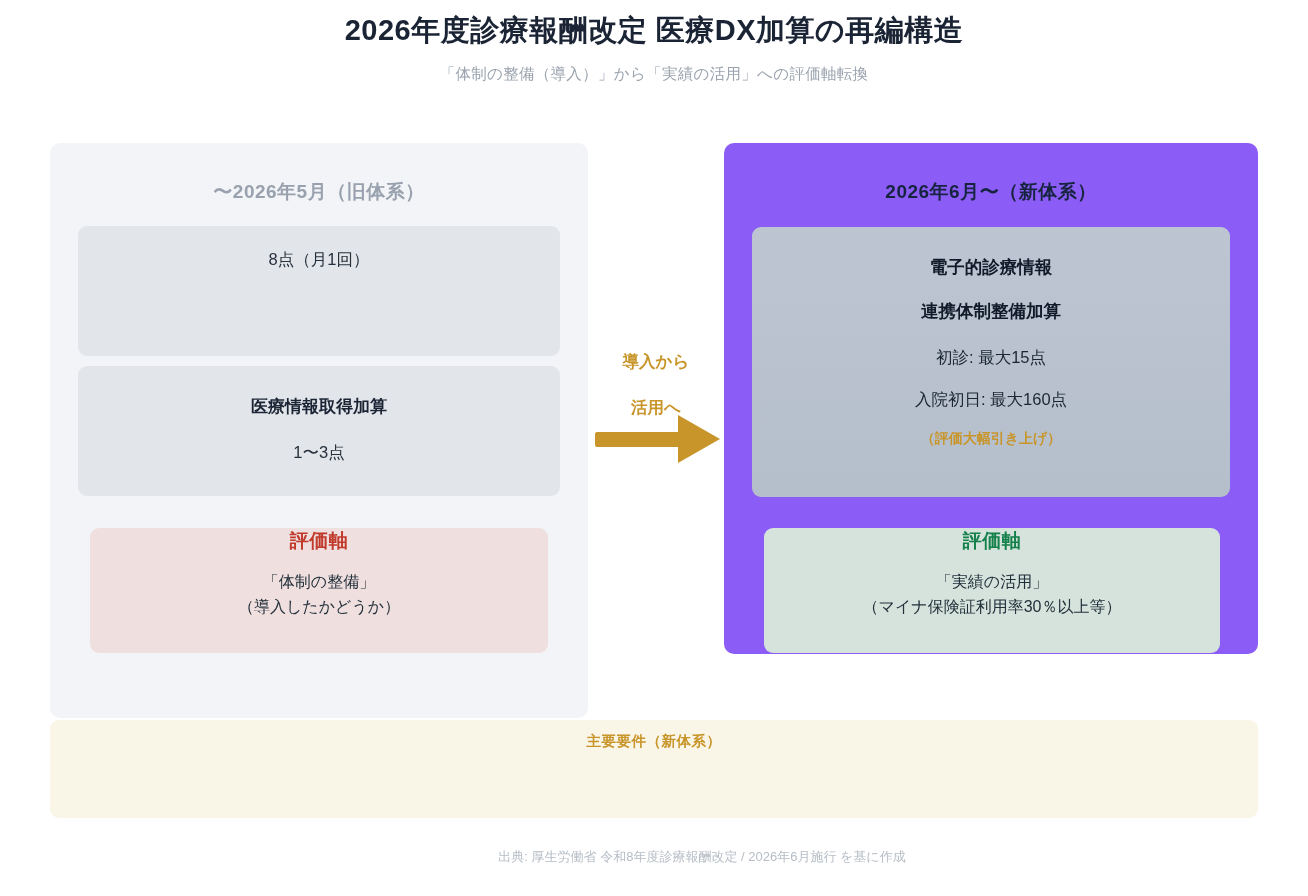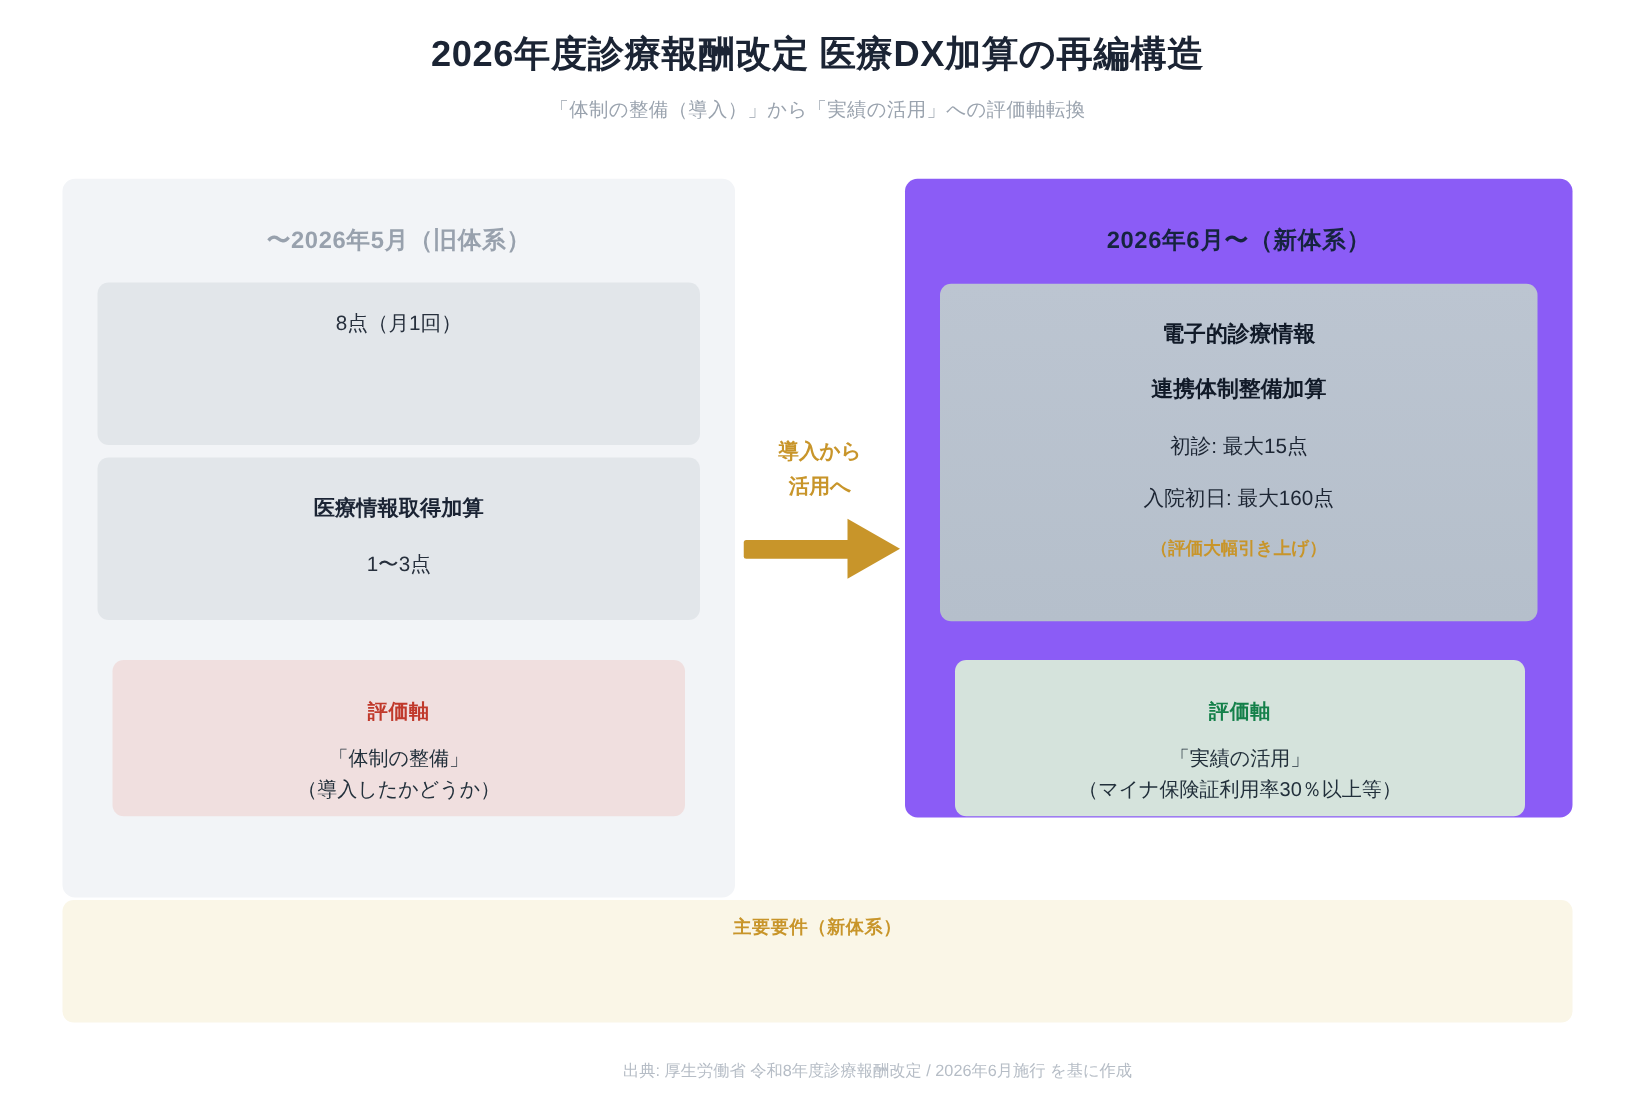--- a/index.html
+++ b/index.html
@@ -13,21 +13,21 @@
     background: #ffffff;
     font-family: "Liberation Sans", "DejaVu Sans", sans-serif;
     color: #1f2a37;
     overflow: hidden;
     position: relative;
   }
 
   
   .header {
     text-align: center;
-    padding-top: 26px;
+    padding-top: 12px;
   }
   .page-title {
     font-size: 29px;
     font-weight: bold;
     color: #1b2434;
     letter-spacing: 0.5px;
     margin: 0;
     line-height: 1.3;
   }
   .page-subtitle {
@@ -155,23 +155,22 @@
     background: #f0dfdf;
   }
   .axis-new {
     left: 40px;
     top: 385px;
     width: 456px;
     height: 125px;
     background: #d5e3dc;
   }
   .axis-label {
-    font-size: 16px;
-    font-weight: bold;
-    padding-top: 31px;
+    font-size: 19px;
+    font-weight: bold;
     letter-spacing: 0.5px;
   }
   .axis-old .axis-label { color: #c0392b; }
   .axis-new .axis-label { color: #14804a; }
   .axis-text {
     font-size: 16px;
     color: #22303b;
     padding-top: 16px;
     line-height: 1.55;
   }
@@ -189,21 +188,21 @@
     position: absolute;
     left: 0;
     top: 204px;
     width: 136px;
     text-align: center;
     font-size: 16.5px;
     font-weight: bold;
     color: #c8952a;
     line-height: 1.7;
   }
-  .arrow-caption .l2 { display: block; }
+  .arrow-caption .l2 { display: block; margin-top: 18px; }
   .arrow-graphic {
     position: absolute;
     left: 7px;
     top: 272px;
     width: 126px;
     height: 48px;
   }
   .arrow-shaft {
     position: absolute;
     left: 0;

